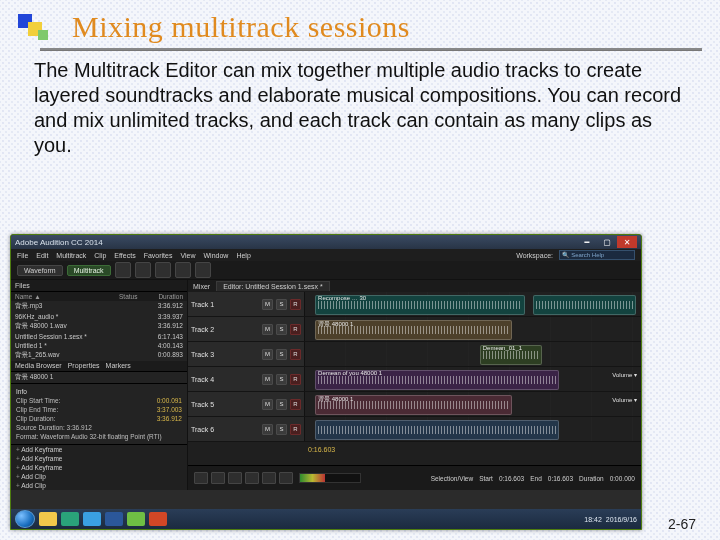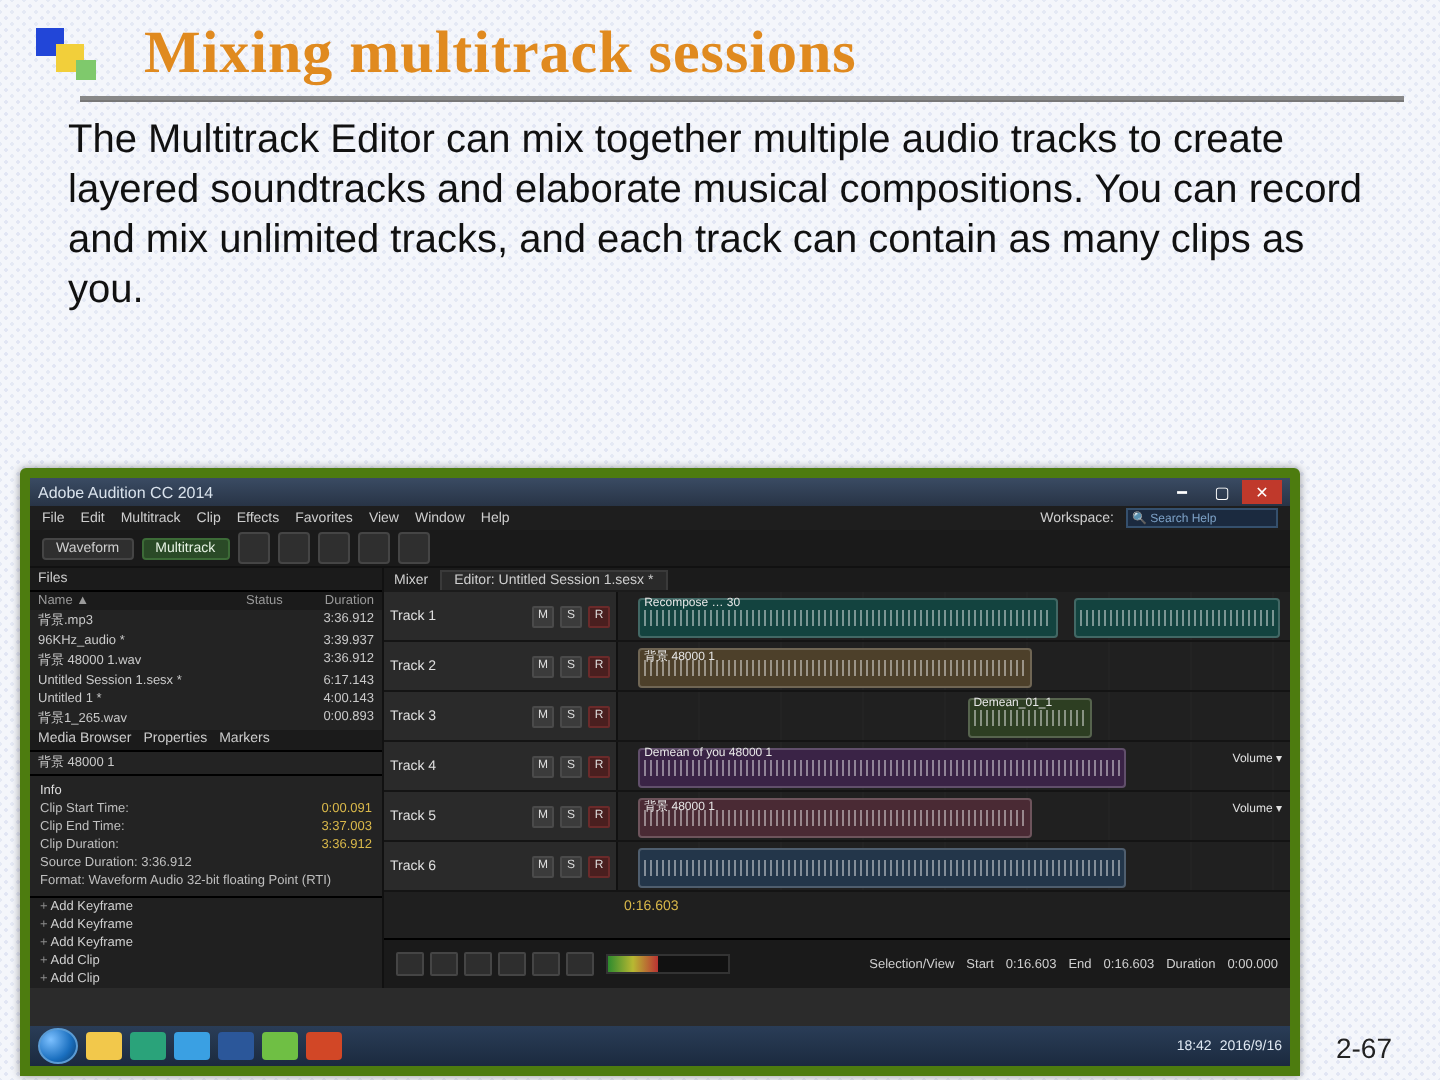--- a/index.html
+++ b/index.html
@@ -15,29 +15,29 @@
     overflow:hidden;
     position:relative;
   }
   
   .hdr{display:flex;align-items:flex-start;padding:8px 18px 0 18px}
   .bullet-ico{width:30px;height:30px;position:relative;margin-right:24px;margin-top:6px}
   .bullet-ico .sq{position:absolute;width:14px;height:14px}
   .bullet-ico .sq1{background:#2246d8;left:0;top:0}
   .bullet-ico .sq2{background:#f2cf3a;left:10px;top:8px}
   .bullet-ico .sq3{background:#7fc96c;left:20px;top:16px;width:10px;height:10px}
-  .title{color:#e08a1f;font-size:30px;font-family:Georgia,'Times New Roman',serif;font-weight:700;letter-spacing:.5px;margin-top:2px}
+  .title{color:#e08a1f;font-size:30px;font-family:Georgia,'Times New Roman',serif;font-weight:400;letter-spacing:.5px;margin-top:2px}
   .rule{height:2px;background:#888;margin:4px 18px 8px 40px;box-shadow:0 1px 0 #777}
   .bodytxt{padding:0 34px;font-size:20px;line-height:1.25;color:#111}
   .pagenum{position:absolute;right:24px;bottom:8px;font-size:14px;color:#222}
 
   
   .shot{
     position:absolute;left:10px;top:234px;width:630px;height:294px;
-    background:#2b2b2b;border:5px solid #4d7c0f;border-radius:3px 3px 0 0;
+    background:#2b2b2b;border:1px solid #4d7c0f;border-radius:3px 3px 0 0;
     box-shadow:0 0 4px rgba(0,0,0,.4);
     font-size:8px;color:#bbb;overflow:hidden;
   }
   .titlebar{height:14px;background:linear-gradient(#3a4b63,#283446);display:flex;align-items:center;padding:0 4px}
   .titlebar .app{color:#d9e2ec;font-size:8px}
   .winbtns{margin-left:auto;display:flex;gap:0}
   .winbtn{width:20px;height:12px;display:flex;align-items:center;justify-content:center;color:#fff;font-size:8px}
   .winclose{background:#c0392b}
 
   .menubar{height:12px;background:#1e1e1e;display:flex;align-items:center;gap:8px;padding:0 6px;color:#cfcfcf;font-size:7px}

